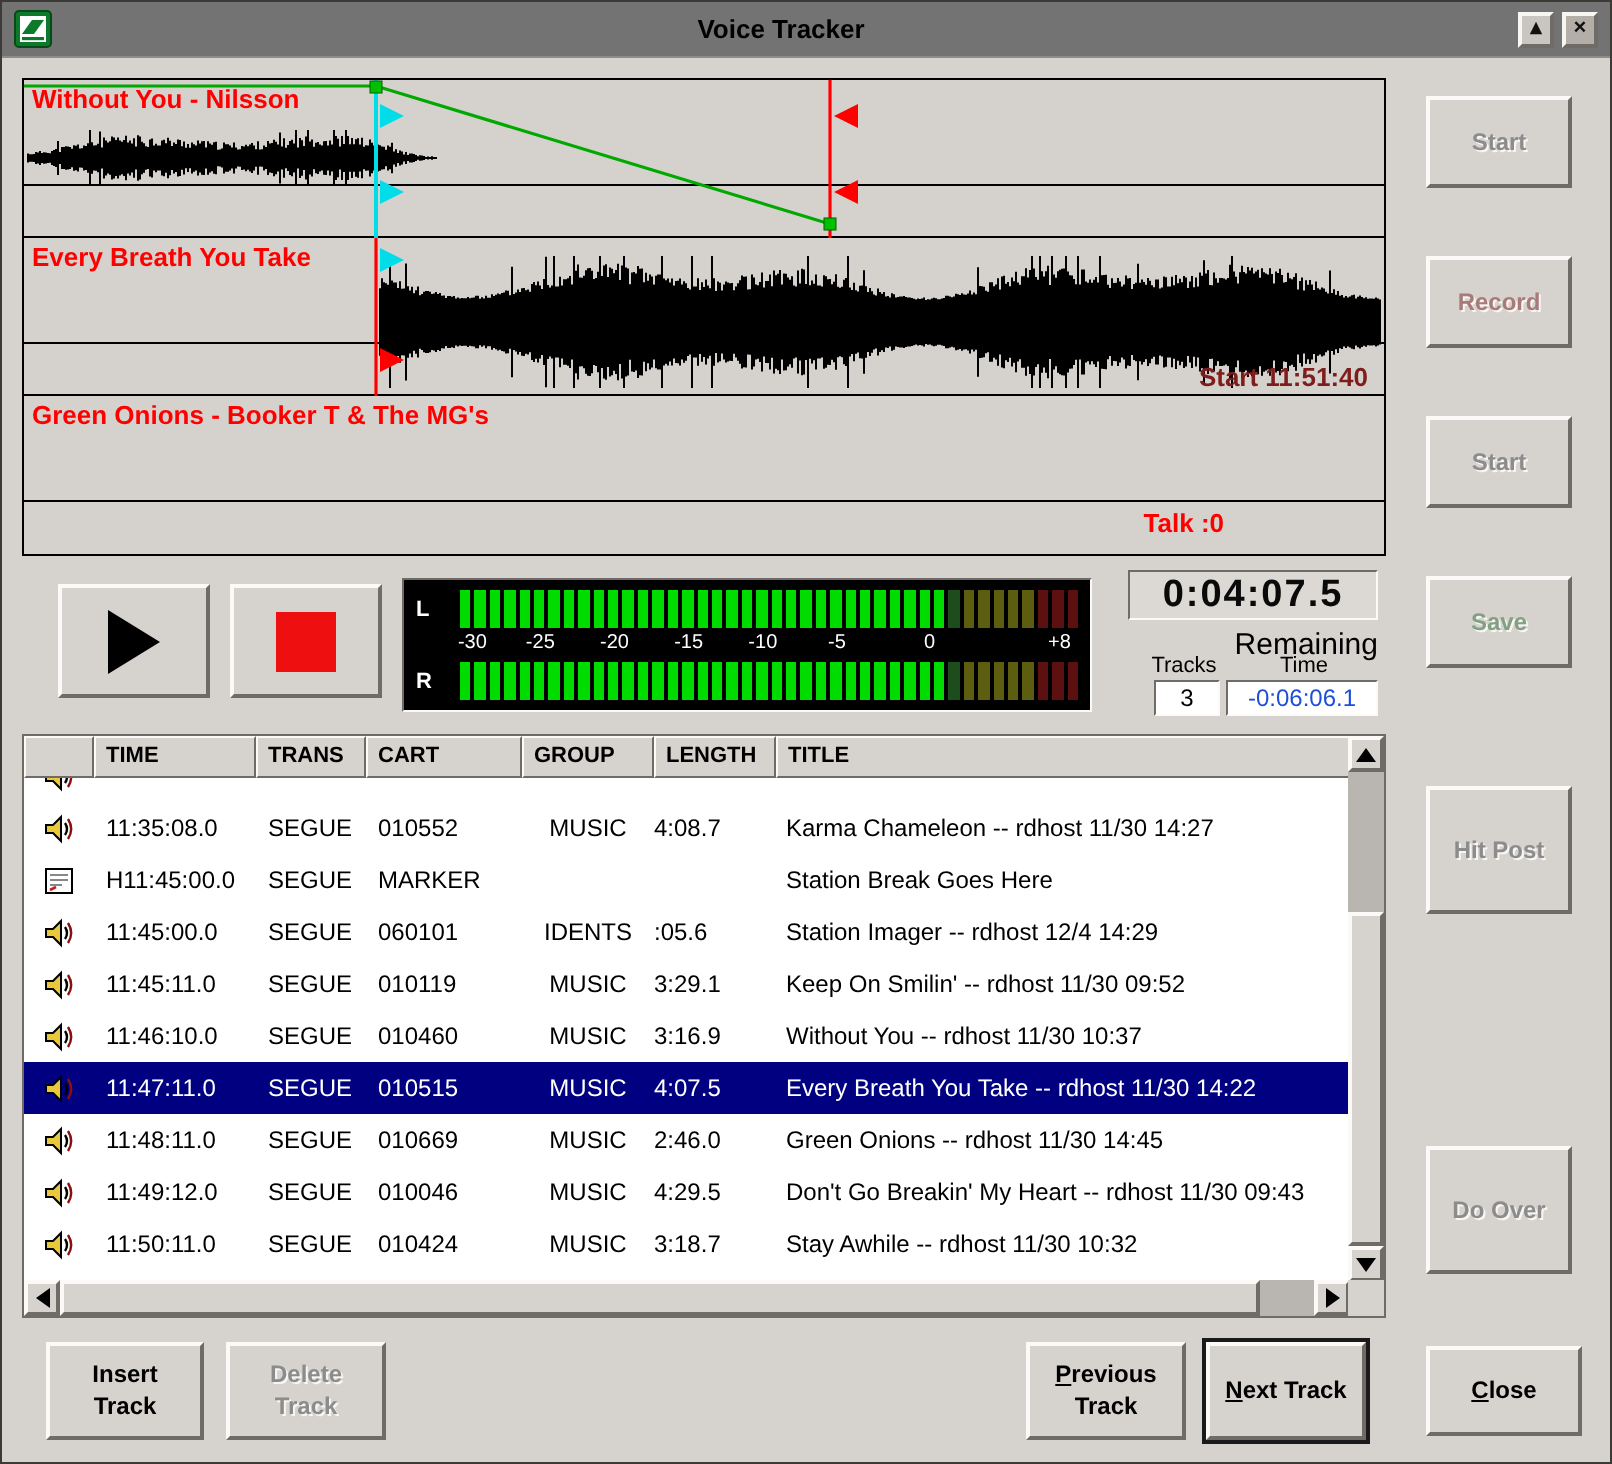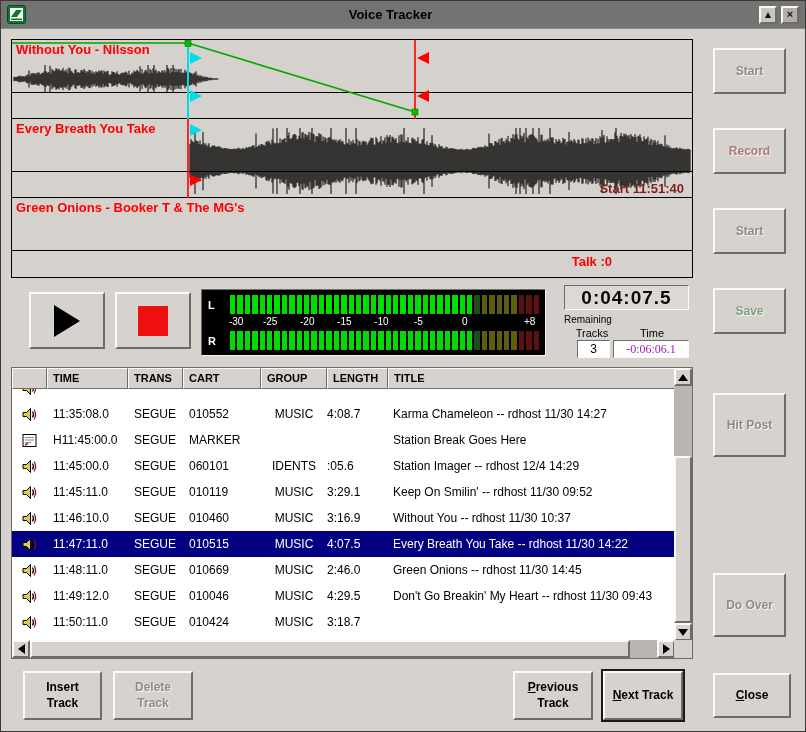--- a/index.html
+++ b/index.html
@@ -75,31 +75,31 @@
   .scale{ grid-column:2; position:relative; }
   .scale span{ position:absolute; top:0; transform:translateX(-50%); color:#fff; font-size:10px; }
   
   .time-panel{ position:absolute; left:563px; top:284px; width:125px; height:74px; }
   .time-display{
     position:absolute; left:0; top:0; width:125px; height:25px;
     background:#dcd9d4; border:1px solid; border-color:#6f6b66 #fbfaf8 #fbfaf8 #6f6b66;
     display:flex; align-items:center; justify-content:center;
     font-size:19px; font-weight:bold; color:#0a0a0a; letter-spacing:1px;
   }
-  .remaining-label{ position:absolute; top:29px; left:0; width:100%; text-align:left; font-size:10px; }
+  .remaining-label{ position:absolute; top:29px; left:0; width:100%; text-align:right; font-size:15px; }
   .mini-label{ position:absolute; top:42px; font-size:11px; text-align:center; }
   .tracks-label{ left:2px; width:52px; }
   .time-label{ left:62px; width:52px; }
   .val-box{
     position:absolute; top:55px; height:18px; background:#fff;
     border:1px solid; border-color:#6f6b66 #fbfaf8 #fbfaf8 #6f6b66;
     display:flex; align-items:center; justify-content:center; font-size:12px;
   }
   .tracks-box{ left:13px; width:33px; color:#000; }
-  .time-box{ left:49px; width:76px; color:#a21caf;font-family:Liberation Serif, serif; }
+  .time-box{ left:49px; width:76px; color:#1d4ed8; }
   
   .log{
     position:absolute; left:10px; top:366px; width:682px; height:292px;
     background:#fff; border:1px solid #6f6b66;
   }
   .hdr{ position:absolute; left:0; top:0; width:663px; height:21px; display:flex; }
   .hcell{
     background:#d6d3ce; border:1px solid; border-color:#fbfaf8 #6f6b66 #6f6b66 #fbfaf8;
     font-size:11px; font-weight:bold; padding:3px 0 0 5px; overflow:hidden; white-space:nowrap;
   }
@@ -531,20 +531,21 @@
           <path d="M13 3.5 Q16.2 8.5 13 13.5" stroke="#8a1010" stroke-width="1.2" fill="none"></path>
         </svg>
       </span>
 
     </div>
     <div class="cell c1">11:50:11.0</div>
     <div class="cell c2">SEGUE</div>
     <div class="cell c3">010424</div>
     <div class="cell c4">MUSIC</div>
     <div class="cell c5">3:18.7</div>
+    <div class="cell c6">Stay Awhile -- rdhost 11/30 10:32</div>
   </div>
         <div class="lrow">
     <div class="cell c0">
 
       <span class="icon marker">
         <svg width="17" height="17" viewBox="0 0 17 17">
           <rect x="2" y="2.5" width="13" height="12" fill="#ffffff" stroke="#000"></rect>
           <line x1="4" y1="5.5" x2="13" y2="5.5" stroke="#888" stroke-width="1"></line>
           <line x1="4" y1="8" x2="13" y2="8" stroke="#888" stroke-width="1"></line>
           <line x1="4" y1="10.5" x2="10" y2="10.5" stroke="#888" stroke-width="1"></line>

